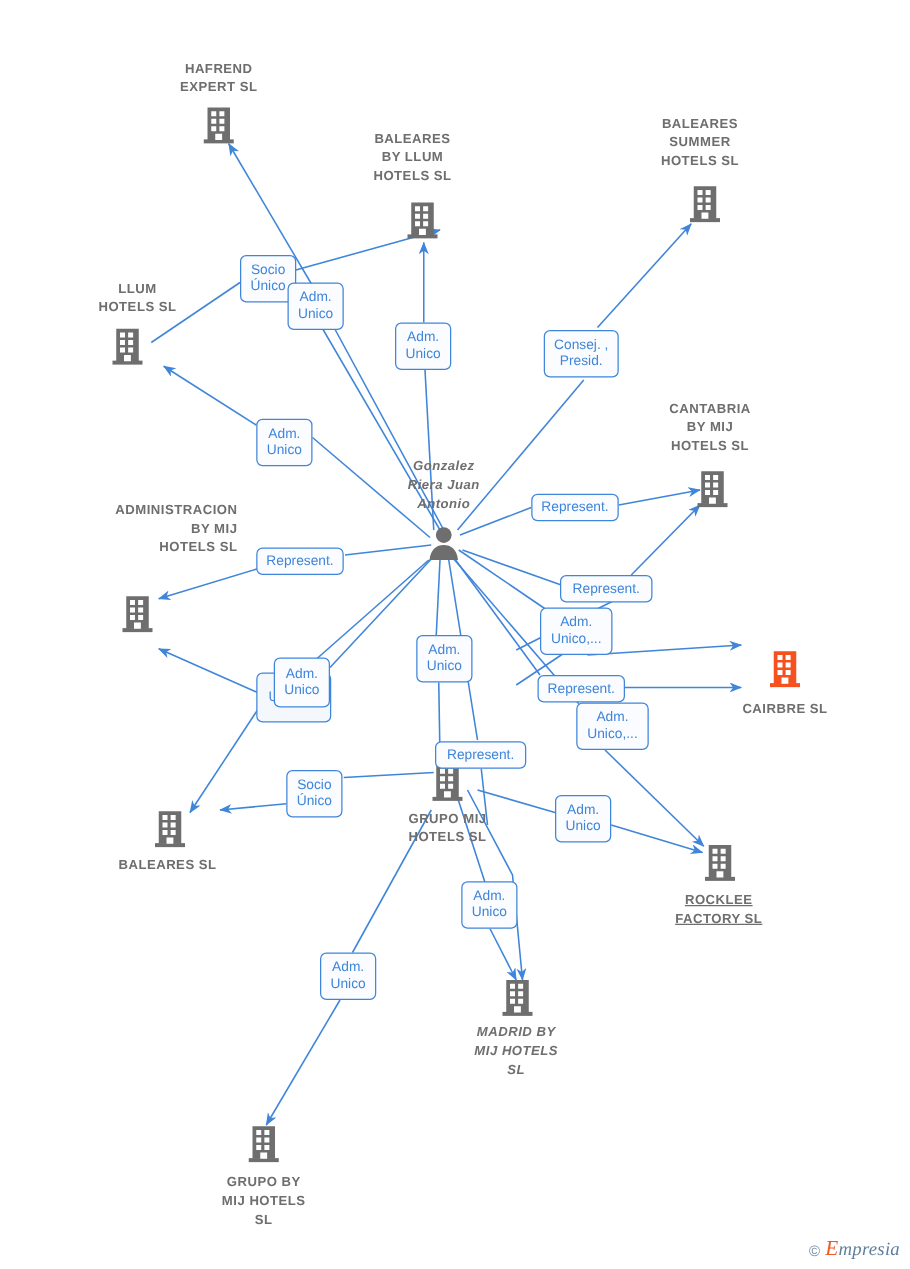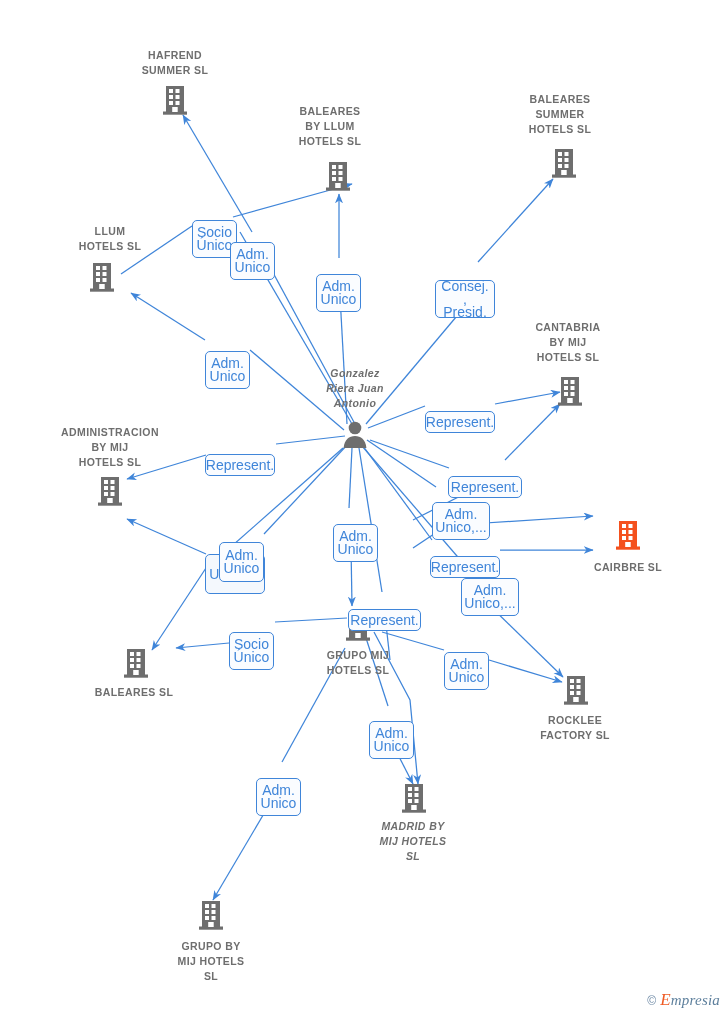--- a/index.html
+++ b/index.html
@@ -11,23 +11,23 @@
   #graph{position:absolute;left:0;top:0;width:728px;height:1015px;}
   .node-label{
     position:absolute;text-align:center;color:#6e6e6e;
     font-size:10.5px;font-weight:bold;line-height:15px;
     letter-spacing:.4px;white-space:pre-line;
     pointer-events:none;
   }
   .rel-box{
     position:absolute;box-sizing:border-box;
     background:#fafcff;border:1.3px solid #3f85d9;border-radius:5px;
-    color:#3f85d9;font-size:14px;line-height:13px;text-align:center;
+    color:#3f85d9;font-size:11px;line-height:13px;text-align:center;
     display:flex;align-items:center;justify-content:center;
-    white-space:pre-line;padding:2px 3px;margin-top:16px;
+    white-space:pre-line;padding:2px 3px;
   }
   .rel-box.back{background:#f4f8fd;}
   .icon-co{position:absolute;}
   .icon-person{position:absolute;}
   .watermark{
     position:absolute;right:8px;bottom:6px;
     font-size:13px;letter-spacing:.2px;
     display:flex;align-items:center;gap:4px;
   }
   .wm-c{color:#6e8aa6;font-size:12px;}
@@ -272,40 +272,40 @@
           </g>
         </svg></span></div>
     <div class="icon-person" style="left: 340px; top: 419px;"><span><svg width="30" height="30" viewBox="0 0 30 30" xmlns="http://www.w3.org/2000/svg">
           <circle cx="15" cy="9" r="6.3" fill="#6e6e6e"></circle>
           <path d="M3.6,29 C4.4,20.6 9.2,17 15,17 C20.8,17 25.6,20.6 26.4,29 Z" fill="#6e6e6e"></path>
         </svg></span></div>
   </div>
 
 <div id="labels">
     <div class="node-label" style="left: 95px; top: 48px; width: 160px;">HAFREND
-SUMMER  SL</div>
+EXPERT  SL</div>
     <div class="node-label" style="left: 250px; top: 104px; width: 160px;">BALEARES
 BY LLUM
 HOTELS  SL</div>
     <div class="node-label" style="left: 480px; top: 92px; width: 160px;">BALEARES
 SUMMER
 HOTELS  SL</div>
     <div class="node-label" style="left: 30px; top: 224px; width: 160px;">LLUM
 HOTELS  SL</div>
     <div class="node-label" style="left: 488px; top: 320px; width: 160px;">CANTABRIA
 BY MIJ
 HOTELS  SL</div>
-    <div class="node-label" style="left: 30px; top: 425px; width: 160px;">ADMINISTRACION
+    <div class="node-label" style="left: 30px; top: 401px; width: 160px; text-align: right;">ADMINISTRACION
 BY MIJ
 HOTELS  SL</div>
     <div class="node-label" style="left: 548px; top: 560px; width: 160px;">CAIRBRE  SL</div>
     <div class="node-label" style="left: 54px; top: 685px; width: 160px;">BALEARES  SL</div>
     <div class="node-label" style="left: 278px; top: 648px; width: 160px;">GRUPO MIJ
 HOTELS  SL</div>
-    <div class="node-label" style="left: 495px; top: 713px; width: 160px;">ROCKLEE
+    <div class="node-label" style="left: 495px; top: 713px; width: 160px; text-decoration: underline;">ROCKLEE
 FACTORY  SL</div>
     <div class="node-label" style="left: 333px; top: 819px; width: 160px; font-style: italic;">MADRID BY
 MIJ HOTELS
 SL</div>
     <div class="node-label" style="left: 131px; top: 939px; width: 160px;">GRUPO BY
 MIJ HOTELS
 SL</div>
     <div class="node-label" style="left: 275px; top: 366px; width: 160px; font-style: italic;">Gonzalez
 Riera Juan
 Antonio</div>

